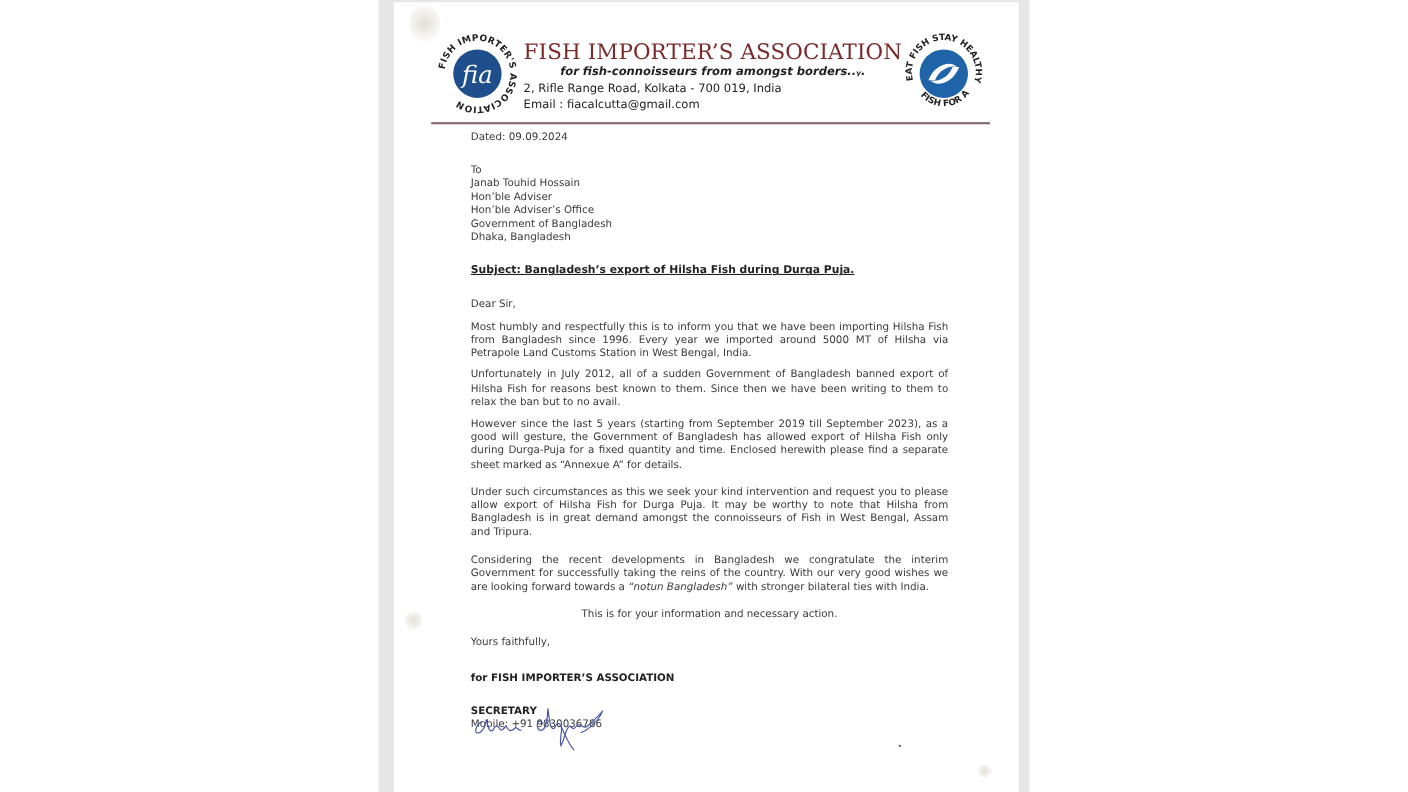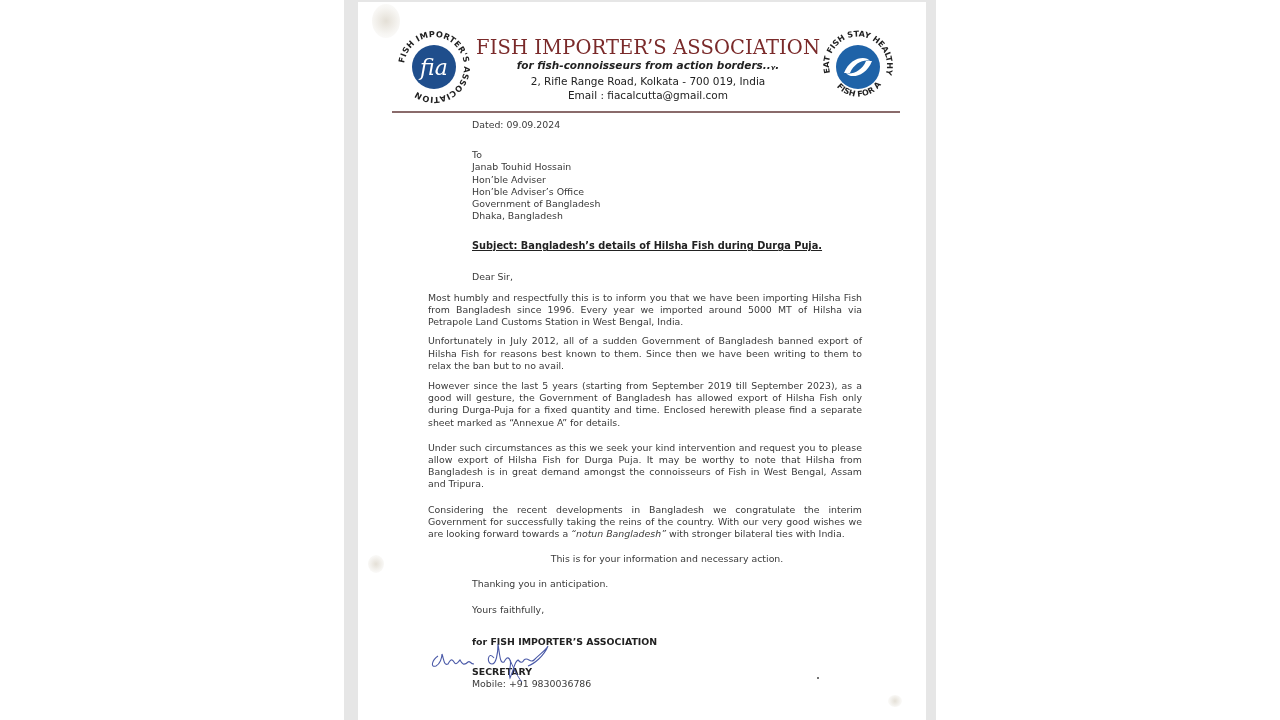--- a/index.html
+++ b/index.html
@@ -39,36 +39,36 @@
       text-align: center; white-space: nowrap;
     }
     .tagline {
       position: absolute; left: 118px; top: 57px; width: 344px;
       font-family: "DejaVu Sans", sans-serif; font-style: italic; font-weight: bold;
       font-size: 10.5px; color: #222; text-align: center; white-space: nowrap;
     }
     .address, .email {
       position: absolute; left: 118px; width: 344px;
       font-family: "DejaVu Sans", sans-serif; font-size: 10.5px; color: #222;
-      text-align: center; white-space: nowrap;
+      text-align: left; white-space: nowrap;
     }
     .address { top: 73px; }
     .email { top: 87px; }
     .head-rule {
       position: absolute; left: 34px; top: 109px; width: 508px; height: 2px;
       background: #8a6b6b;
     }
 
     
     .body {
       position: absolute; left: 70px; top: 119px; width: 434px;
       font-family: "DejaVu Sans", sans-serif; font-size: 9.4px; line-height: 12.2px;
       color: #3a3a3a;
     }
-    .line { display: block; white-space: nowrap; margin-left: 44px; }
+    .line { display: block; white-space: nowrap; }
     .para { text-align: justify; text-align-last: left; }
     .subject {
       font-weight: bold; text-decoration: underline; color: #222;
       font-size: 9.8px;
     }
     .em-italic { font-style: italic; }
     .sig-bold { font-weight: bold; color: #222; }
 
     .signature {
       position: absolute; left: 68px; top: 632px; width: 160px; height: 54px;
@@ -105,48 +105,47 @@
       <path d="M52,32 C46,48 30,50 26,44 C32,46 42,42 46,32 Z" fill="#ffffff"></path>
       <text font-family="DejaVu Sans, sans-serif" font-weight="bold" font-size="8" fill="#222">
         <textPath href="#ringTop" startOffset="0%">EAT FISH STAY HEALTHY</textPath>
       </text>
       <text font-family="DejaVu Sans, sans-serif" font-weight="bold" font-size="8" fill="#222">
         <textPath href="#ringBot" startOffset="8%">FISH FOR ALL</textPath>
       </text>
     </svg>
 
     <div class="org-name">FISH IMPORTER’S ASSOCIATION</div>
-    <div class="tagline">for fish-connoisseurs from action borders..ᵧ.</div>
+    <div class="tagline">for fish-connoisseurs from amongst borders..ᵧ.</div>
     <div class="address">2, Rifle Range Road, Kolkata - 700 019, India</div>
     <div class="email">Email : fiacalcutta@gmail.com</div>
     <div class="head-rule"></div>
   </div>
 
   <div class="body" style="left:84px;">
     <span class="line">Dated: 09.09.2024</span>
 
     <span class="line" style="margin-top:18px;">To</span>
     <span class="line">Janab Touhid Hossain</span>
     <span class="line">Hon’ble Adviser</span>
     <span class="line">Hon’ble Adviser’s Office</span>
     <span class="line">Government of Bangladesh</span>
     <span class="line">Dhaka, Bangladesh</span>
 
-    <span class="line subject" style="margin-top:18px;">Subject: Bangladesh’s details of Hilsha Fish during Durga Puja.</span>
+    <span class="line subject" style="margin-top:18px;">Subject: Bangladesh’s export of Hilsha Fish during Durga Puja.</span>
 
     <span class="line" style="margin-top:18px;">Dear Sir,</span>
 
     <div class="para" style="margin-top:9px;">Most humbly and respectfully this is to inform you that we have been importing Hilsha Fish from Bangladesh since 1996. Every year we imported around 5000 MT of Hilsha via Petrapole Land Customs Station in West Bengal, India.</div>
     <div class="para" style="margin-top:7px;">Unfortunately in July 2012, all of a sudden Government of Bangladesh banned export of Hilsha Fish for reasons best known to them. Since then we have been writing to them to relax the ban but to no avail.</div>
     <div class="para" style="margin-top:8px;">However since the last 5 years (starting from September 2019 till September 2023), as a good will gesture,  the Government of Bangladesh has allowed export of Hilsha Fish only during Durga-Puja for a fixed quantity and time. Enclosed herewith please find a separate sheet marked as “Annexue A” for details.</div>
     <div class="para" style="margin-top:13px;">Under such circumstances as this we seek your kind intervention and request you to please allow export of Hilsha Fish for Durga Puja. It may be worthy to note that Hilsha from Bangladesh is in great demand amongst the connoisseurs of Fish in West Bengal, Assam and Tripura.</div>
     <div class="para" style="margin-top:13px;"><span>Considering the recent developments in Bangladesh we congratulate the interim Government for successfully taking the reins of the country.  With our very good wishes we are looking forward towards a </span><span class="em-italic">“notun Bangladesh”</span><span> with stronger bilateral ties with India.</span></div>
 
     <span class="line" style="margin-top:13px;text-align:center;">This is for your information and necessary action.</span>
-    <span class="line" style="margin-top:13px;">Thanking you in anticipation.</span>
     <span class="line" style="margin-top:13px;">Yours faithfully,</span>
 
     <span class="line sig-bold" style="margin-top:20px;">for FISH IMPORTER’S ASSOCIATION</span>
     <span class="line sig-bold" style="margin-top:18px;">SECRETARY</span>
     <span class="line">Mobile: +91 9830036786</span>
   </div>
 
   <svg class="signature" style="left:80px; top:630px;" viewBox="0 0 160 54">
     <path d="M14,26 C8,30 6,38 12,36 C16,34 18,28 18,24 C20,30 20,36 24,34 C26,30 28,28 30,32 C32,36 34,32 36,30 C38,34 40,36 44,32 C46,30 46,34 50,34" fill="none" stroke="#4b5aa8" stroke-width="1.1"></path>
     <path d="M70,28 C64,20 62,34 68,34 C72,34 74,24 74,14 C76,26 76,34 80,32 C82,28 84,26 86,30 C88,34 84,42 86,48 C90,40 90,32 94,30 C96,32 98,34 100,30 C104,26 106,34 110,30 C116,24 122,20 124,16 C120,26 110,34 104,36" fill="none" stroke="#4b5aa8" stroke-width="1.1"></path>

